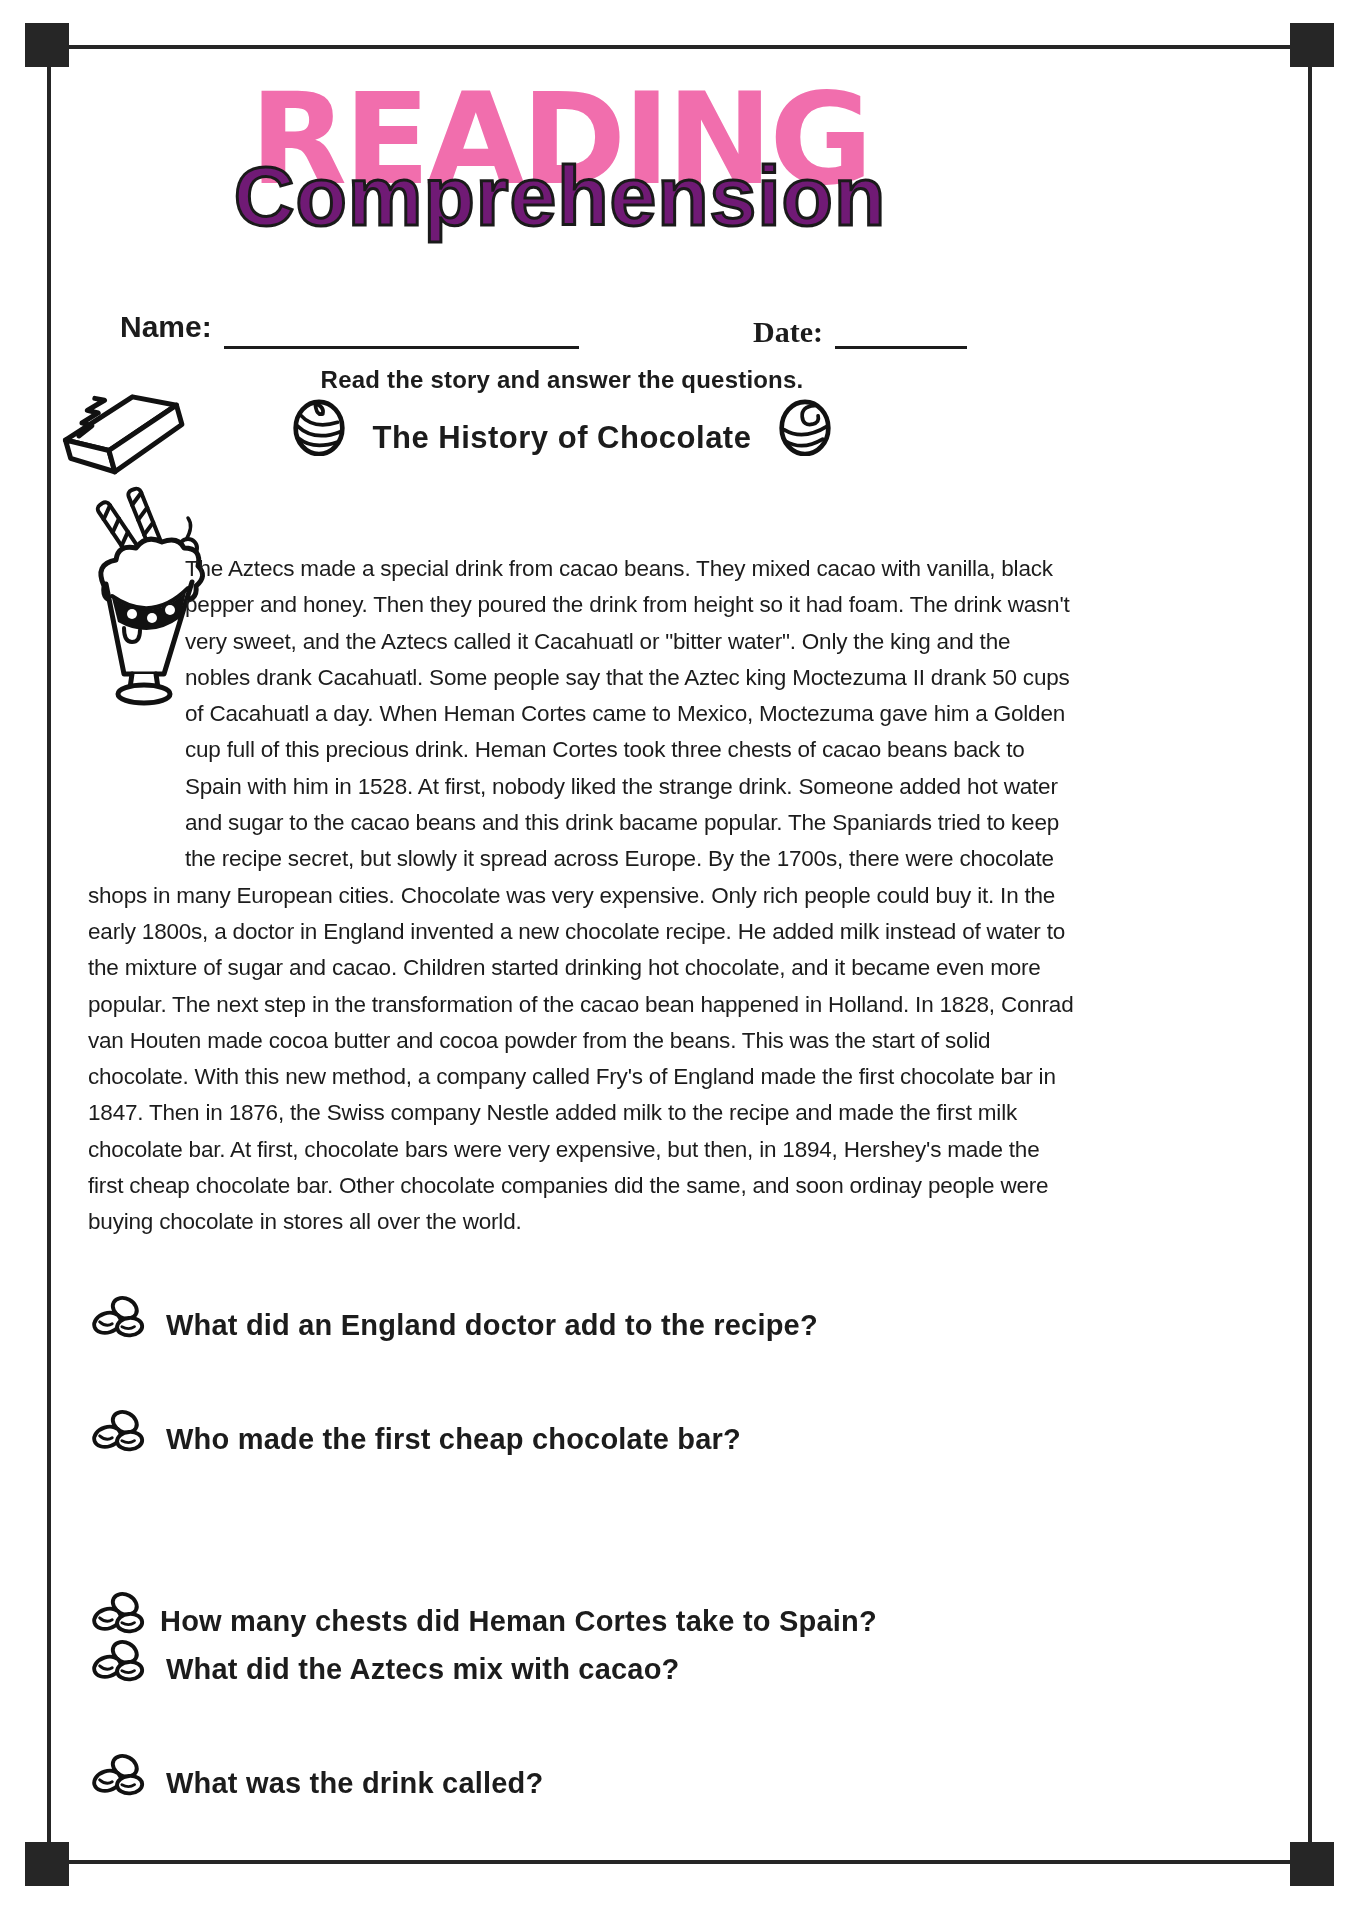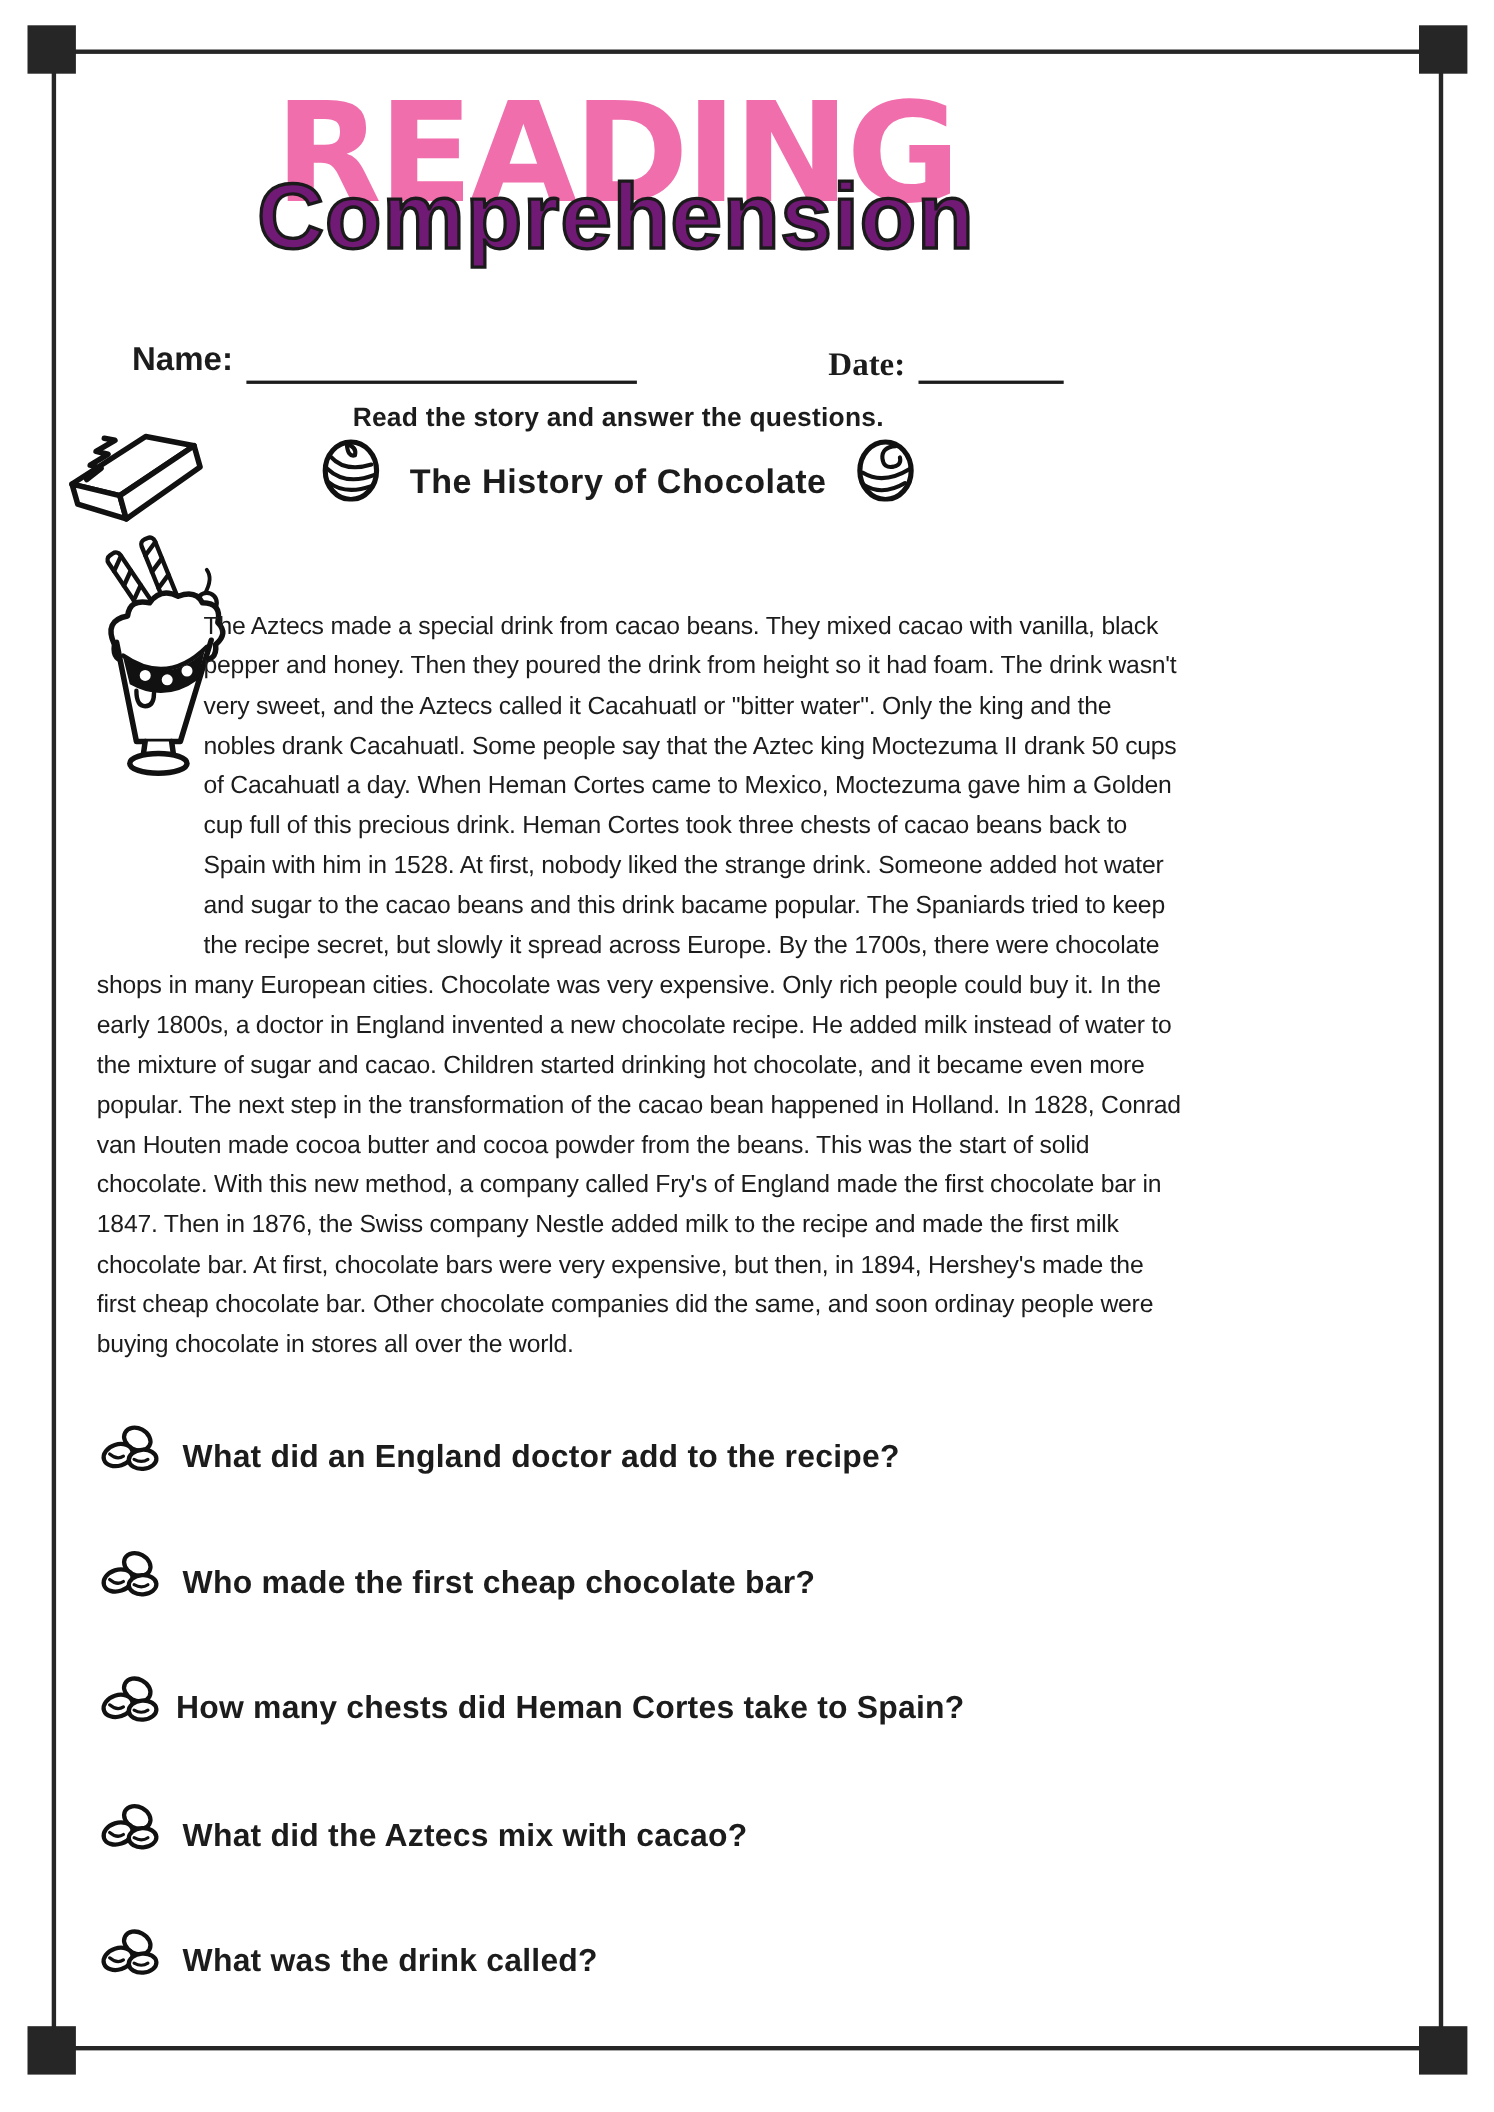--- a/index.html
+++ b/index.html
@@ -68,21 +68,21 @@
     position:absolute;left:88px;top:551px;width:986px;
     font-size:22.5px;line-height:36.3px;letter-spacing:-0.2px;
     text-align:left;color:#1c1c1c;font-weight:500;
   }
   .story .img-spacer{float:left;width:97px;height:292px;}
 
   
   .q-row{position:absolute;left:90px;display:flex;align-items:flex-end;gap:18px;width:1120px;}
   .q-row .beans{width:58px;height:50px;flex:0 0 auto;}
   .q-text{font-size:29px;font-weight:bold;letter-spacing:0.2px;}
-  .q1{top:1292px;} .q2{top:1406px;} .q3{top:1520px;gap:12px;} .q4{top:1636px;} .q5{top:1750px;}
+  .q1{top:1292px;} .q2{top:1406px;} .q3{top:1588px;gap:12px;} .q4{top:1636px;} .q5{top:1750px;}
 
   svg .ink{stroke:#111111;fill:none;stroke-linecap:round;stroke-linejoin:round;}
   svg .fill-white{fill:#ffffff;}
   svg .fill-ink{fill:#111111;}
 </style>
 </head>
 <body>
 
 <div class="page">
 

